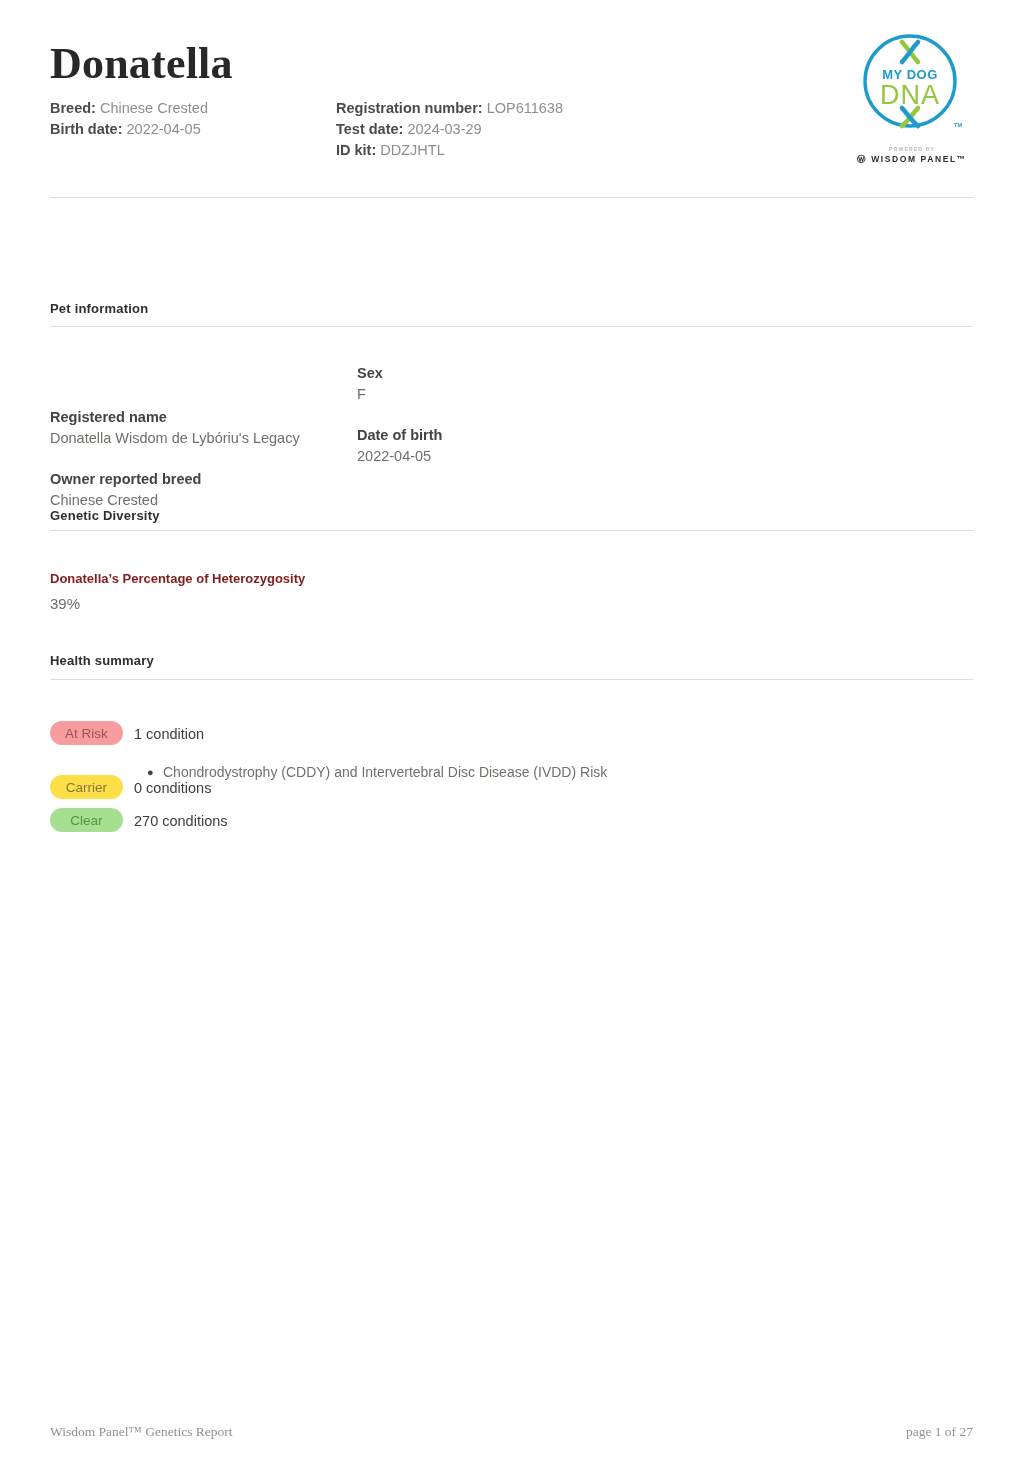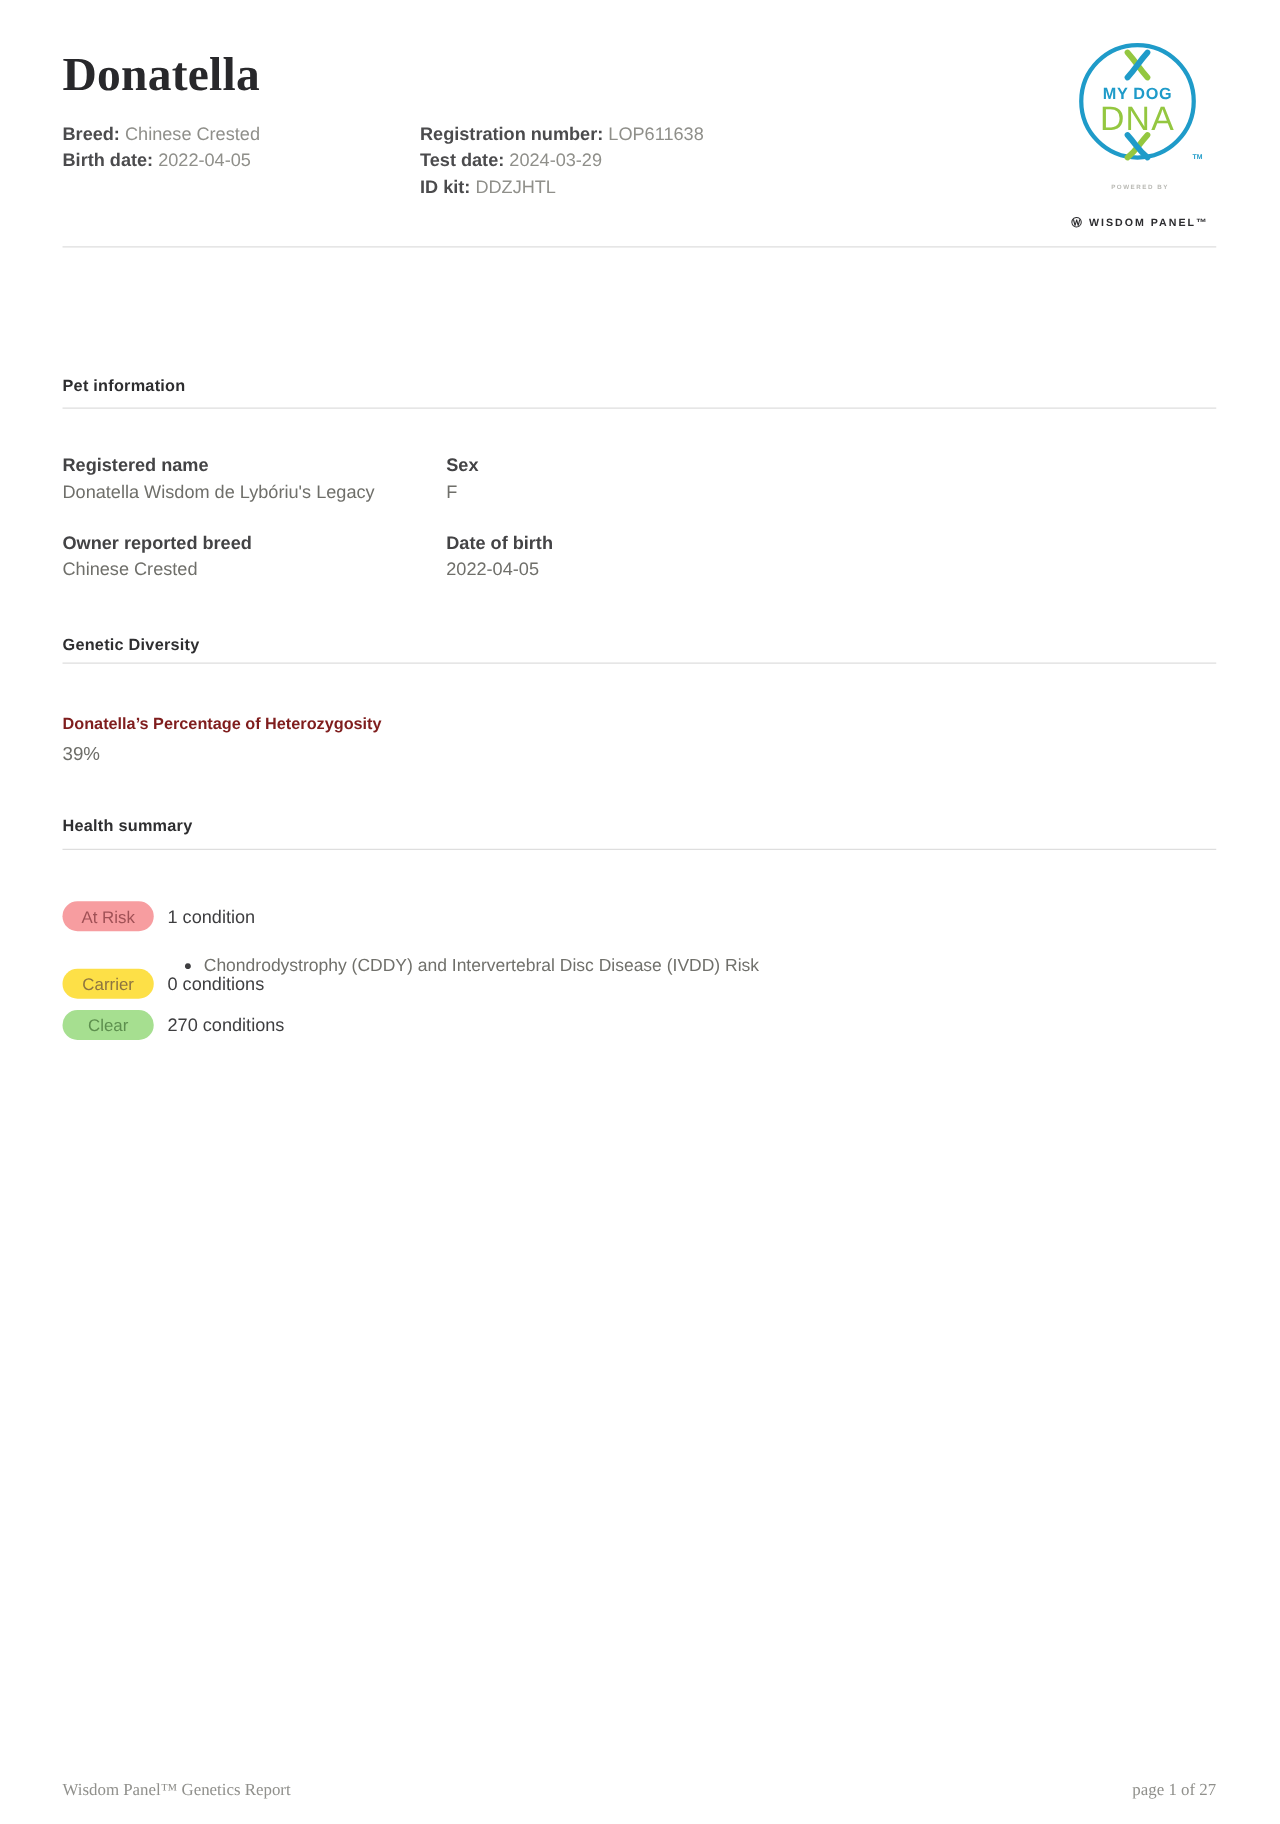--- a/index.html
+++ b/index.html
@@ -10,56 +10,56 @@
     background:#ffffff;
     font-family:"Liberation Sans", sans-serif;
     overflow:hidden;
   }
   .abs { position:absolute; }
 
   
   .title {
     top:38px; left:50px;
     font-family:"Liberation Serif", serif;
-    font-size:38px; font-weight:600; color:#28282b;
+    font-size:44px; font-weight:600; color:#28282b;
     letter-spacing:.2px;
   }
   .meta-col { top:98px; font-size:14.5px; line-height:21px; }
   .meta-col-1 { left:50px; }
   .meta-col-2 { left:336px; }
   .meta-line .lbl { font-weight:700; color:#4b4b4d; }
   .meta-line .val { color:#8f8f8a; }
 
   
   .logo-wrap { top:32px; left:856px; width:112px; text-align:center; }
   .logo-powered {
     margin-top:6px;
     font-size:5px; letter-spacing:1.2px; color:#b9b9b4; font-weight:700;
   }
   .logo-brand {
-    margin-top:20px;
+    margin-top:2px;
     font-size:8.5px; letter-spacing:1.6px; color:#2c2c2f; font-weight:700;
     white-space:nowrap;
   }
 
   
   .rule { left:50px; width:923px; height:1px; background:#dedede; }
 
   
   .serif-h2 {
     top:225px; left:50px;
     font-family:"Liberation Serif", serif;
     font-size:28px; font-weight:600; color:#28282b;
   }
   .sans-h3 { left:50px; font-size:13px; font-weight:700; color:#2e2e30; letter-spacing:.2px; }
 
   
   .field-label { font-size:14.5px; font-weight:700; color:#434345; }
   .field-value { font-size:14.5px; color:#6f6f6a; }
-  .col1 { left:50px; }
+  .col1 { left:50px;margin-top:44px; }
   .col2 { left:357px; }
 
   
   .het-label { top:571px; left:50px; font-size:13px; font-weight:700; color:#7f1d1d; }
   .het-value { top:595px; left:50px; font-size:15px; color:#6d6d68; }
 
   
   .hs-row-badge {
     display:inline-flex; align-items:center; justify-content:center;
     min-width:73px; height:24px; padding:0 13px;

